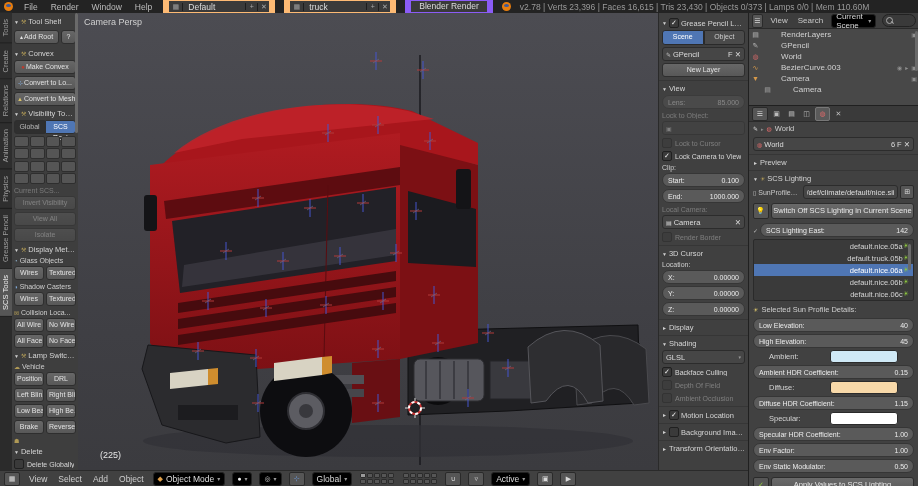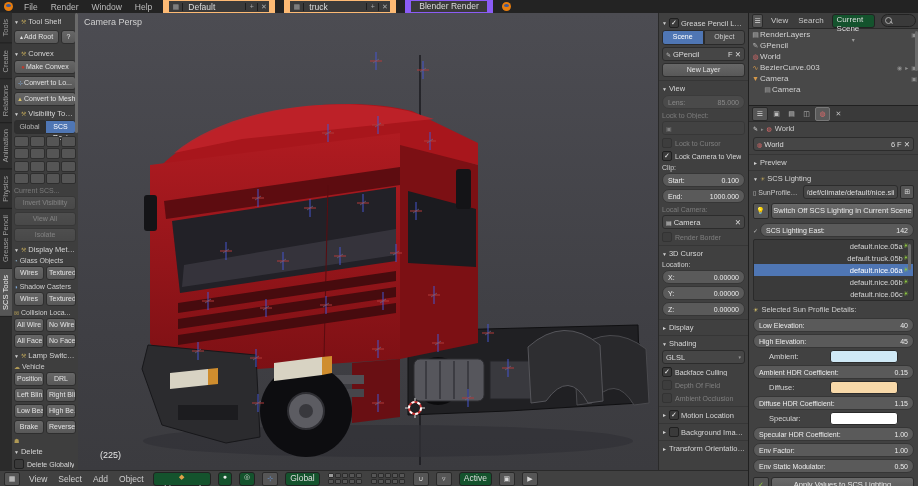--- a/index.html
+++ b/index.html
@@ -45,21 +45,21 @@
   .vgrid{display:grid;grid-template-columns:repeat(4,1fr);gap:1px;margin:2px 0;}
   .vcell{height:9px;background:#555;border:1px solid #2e2e2e;border-radius:2px;}
   .dis{opacity:.4;}
   .slabel{font-size:7px;color:#cfcfcf;margin:3px 0 1px 0;display:flex;gap:2px;align-items:center;}
   
   #viewport{left:78px;top:13px;width:580px;height:457px;background:linear-gradient(#4c4c52,#3f3f44 70%,#3b3b3f);overflow:hidden;}
   #vp-label{left:6px;top:4px;color:#d0d0d0;font-size:9px;}
   #vp-frame{left:22px;bottom:10px;color:#e6e6e6;font-size:9px;}
   #vheader{left:0;top:470px;width:748px;height:16px;background:#414141;border-top:1px solid #2a2a2a;
            display:flex;align-items:center;gap:7px;padding:0 4px;font-size:8.5px;color:#cfcfcf;box-sizing:border-box;}
-  .hdrop{display:flex;align-items:center;gap:3px;background:#14532d;border:1px solid #222;border-radius:3px;height:12px;padding:0 4px;color:#ddd;flex-direction:column;}
+  .hdrop{display:flex;align-items:center;gap:3px;background:#000000;border:1px solid #222;border-radius:3px;height:12px;padding:0 4px;color:#ddd;}
   .hdrop .car{font-size:6px;color:#999;}
   .hico{width:14px;height:12px;background:#565656;border:1px solid #2a2a2a;border-radius:2px;
         display:inline-flex;align-items:center;justify-content:center;font-size:7px;color:#d8d8d8;}
   .layers{display:grid;grid-template-columns:repeat(5,6px);grid-auto-rows:5px;gap:1px;margin:0 1px;}
   .lcell{background:#565656;border:1px solid #2c2c2c;border-radius:1px;}
   .lcell.on{background:#9a9a9a;}
   
   #npanel{left:658px;top:13px;width:90px;height:457px;background:#404040;border-left:1px solid #2a2a2a;
           padding:2px 3px;box-sizing:border-box;font-size:7.5px;overflow:hidden;}
   .np-sep{border-top:1px solid #363636;margin:3px -3px;}
@@ -75,21 +75,21 @@
   .tabs2 .t{flex:1;text-align:center;height:13px;line-height:12px;border:1px solid #2a2a2a;background:#4a4a4a;color:#ccc;font-size:7px;}
   .tabs2 .t.on{background:#4f76b4;color:#fff;}
   .tabs2 .t:first-child{border-radius:3px 0 0 3px;}
   .tabs2 .t:last-child{border-radius:0 3px 3px 0;}
   
   #outliner{left:748px;top:13px;width:170px;height:92px;background:#484848;border-left:1px solid #202020;overflow:hidden;}
   #outliner .ohead{height:15px;background:#3d3d3d;border-bottom:1px solid #2a2a2a;display:flex;align-items:center;gap:6px;padding:0 3px;font-size:8px;}
   .srch{display:flex;align-items:center;background:#3a3a3a;border:1px solid #222;border-radius:7px;height:11px;width:42px;padding:0 3px;}
   .mag{width:5px;height:5px;border:1px solid #aaa;border-radius:50%;position:relative;}
   .mag:after{content:"";position:absolute;left:4px;top:4px;width:3px;height:1px;background:#aaa;transform:rotate(45deg);}
-  .orow{display:flex;align-items:center;gap:0;height:11px;padding:0 2px;font-size:8px;color:#d2d2d2;}
+  .orow{display:flex;align-items:center;gap:21px;height:11px;padding:0 2px;font-size:8px;color:#d2d2d2;}
   .orow .oi{width:9px;text-align:center;font-size:7px;flex:0 0 auto;}
   .orow .nm{flex:1 1 auto;overflow:hidden;white-space:nowrap;}
   .orow .ric{display:flex;gap:3px;color:#8f8f8f;font-size:6px;}
   .oscroll{position:absolute;right:1px;top:18px;width:3px;height:40px;background:#6a6a6a;border-radius:2px;}
   
   #props{left:748px;top:105px;width:170px;height:381px;background:#414141;border-left:1px solid #202020;border-top:1px solid #202020;
          padding:0 4px;box-sizing:border-box;font-size:7.5px;overflow:hidden;}
   #props .phead{height:15px;margin:0 -4px;background:#3a3a3a;border-bottom:1px solid #2a2a2a;display:flex;align-items:center;gap:2px;padding:0 3px;}
   .ptab{width:13px;height:12px;border-radius:2px;display:inline-flex;align-items:center;justify-content:center;font-size:7px;color:#bbb;}
   .ptab.on{background:#5a5a5a;border:1px solid #777;color:#fff;}
@@ -124,20 +124,21 @@
     <span class="mini">✕</span>
   </span>
   <span class="idblock">
     <span class="ico">▦</span>
     <span class="txt">truck</span>
     <span class="mini">+</span>
     <span class="mini">✕</span>
   </span>
   <span class="engine">Blender Render</span>
   <span class="blogo"></span>
+  <span id="stats">v2.78 | Verts 23,396 | Faces 16,615 | Tris 23,430 | Objects 0/373 | Lamps 0/0 | Mem 110.60M</span>
 </div>
 
 <div id="tabstrip" class="abs">
   <span class="vtab">Tools</span>
   <span class="vtab">Create</span>
   <span class="vtab">Relations</span>
   <span class="vtab">Animation</span>
   <span class="vtab">Physics</span>
   <span class="vtab">Grease Pencil</span>
   <span class="vtab active">SCS Tools</span>

